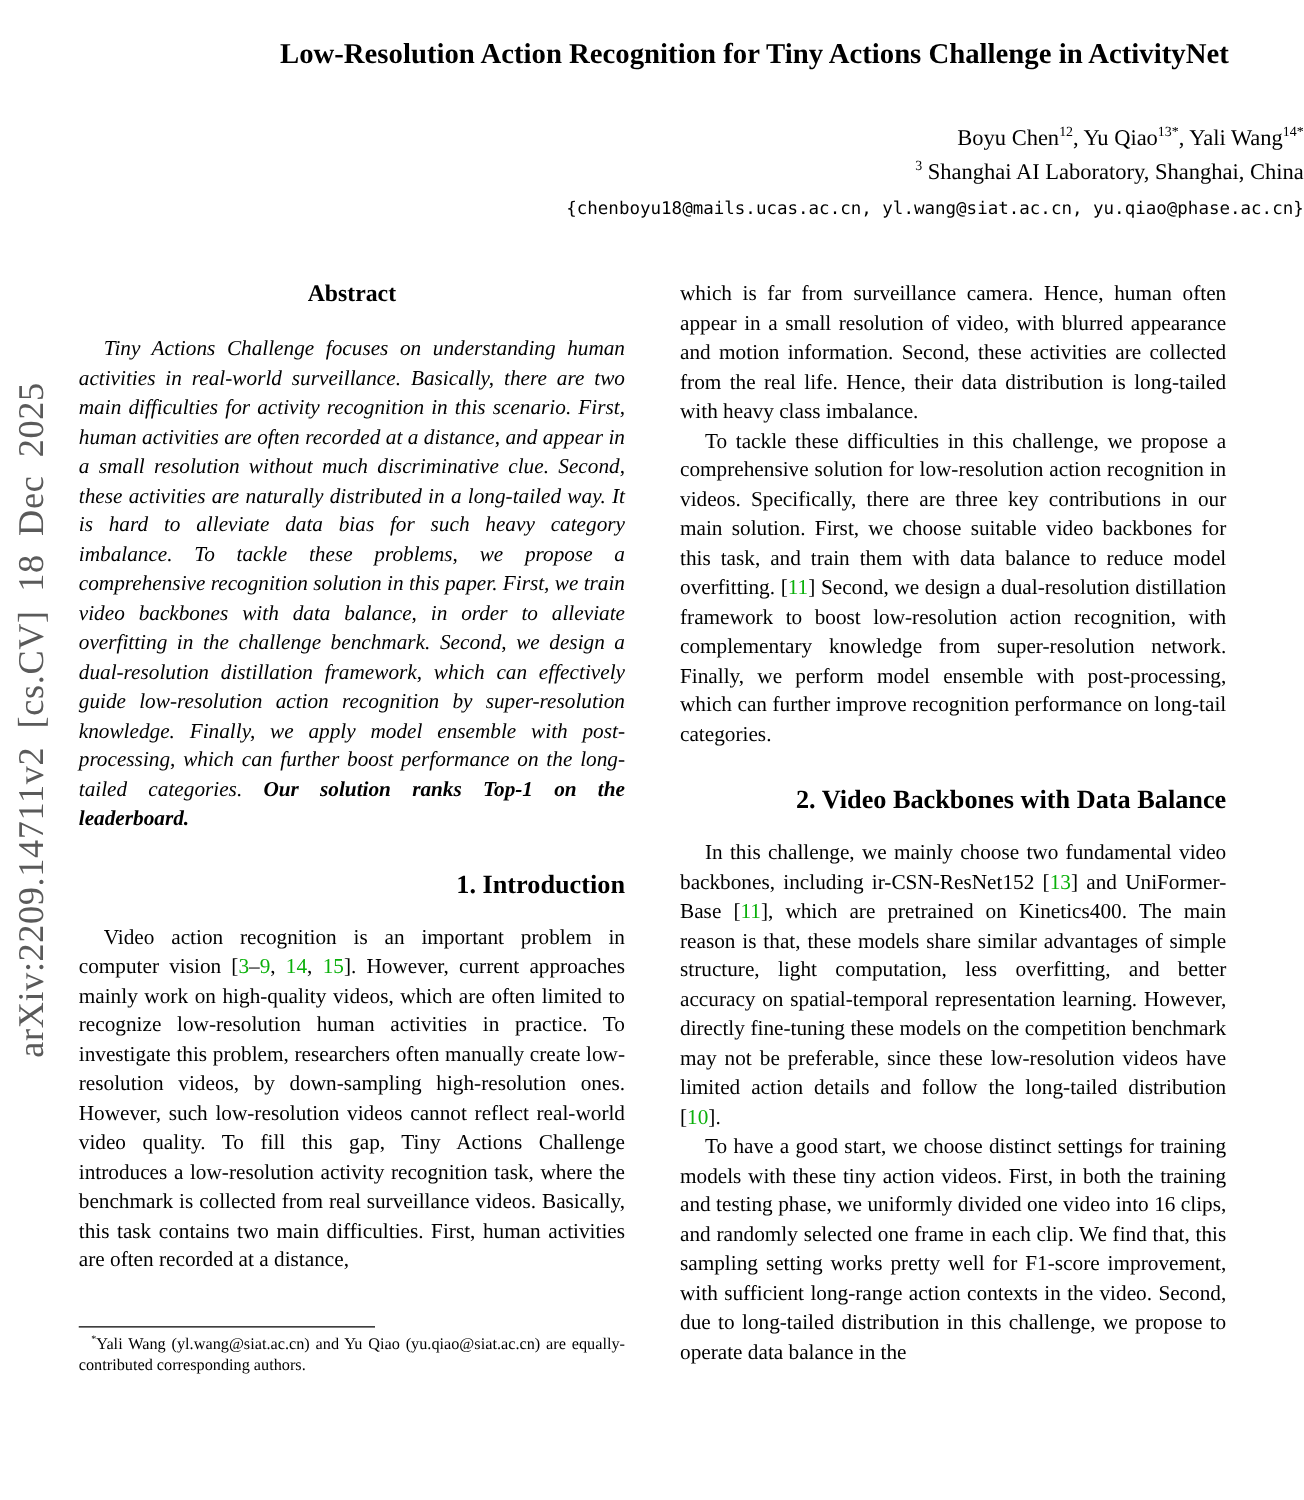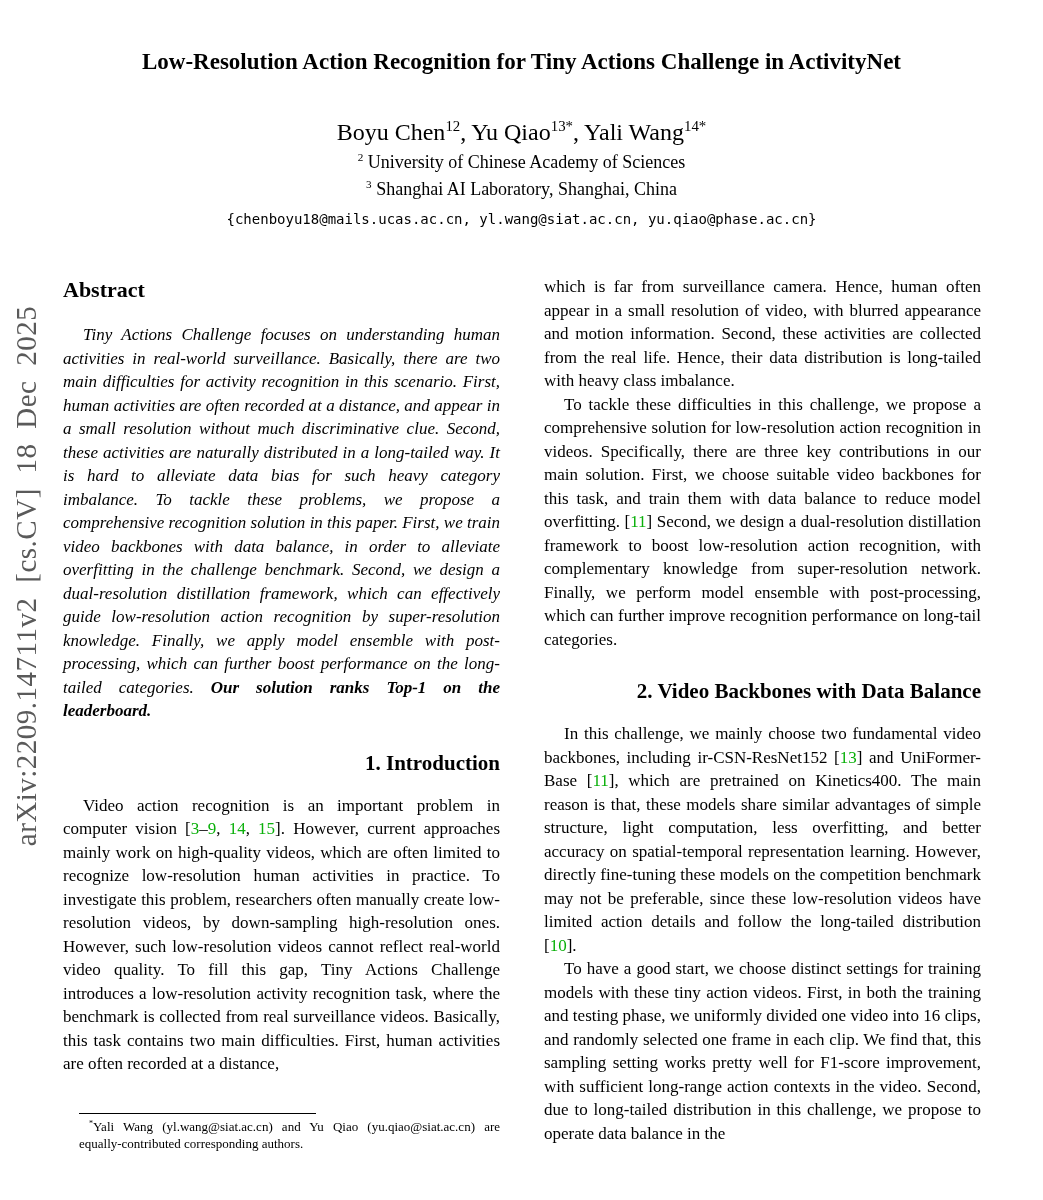--- a/index.html
+++ b/index.html
@@ -17,26 +17,26 @@
   }
   .arxiv-watermark {
     position: absolute;
     top: 576px; left: 26px;
     transform: translate(-50%, -50%) rotate(-90deg);
     white-space: nowrap;
     font-size: 29px;
     word-spacing: 7px;
     letter-spacing: 0.5px;
   }
-  .header { text-align: center; padding-top: 12px; margin-top: 35px; }
+  .header { text-align: right; padding-top: 28px; }
   .title {
     font-size: 23px; font-weight: 700;
     margin: 0 60px; line-height: 30px;
   }
-  .authors { font-size: 24px; margin-top: 42px; }
+  .authors { font-size: 18px; margin-top: 42px; }
   .affiliations { margin-top: 3px; }
   .affil { font-size: 18px; line-height: 27px; }
   .emails {
     font-family: "DejaVu Sans Mono", monospace;
     font-size: 14px; margin-top: 8px;
   }
   sup { font-size: 62%; line-height: 0; }
   .columns {
     display: flex; gap: 44px;
     margin: 48px 62px 0 63px;
@@ -44,46 +44,45 @@
   }
   .col { flex: 1; min-width: 0; display: flex; flex-direction: column; }
   .para {
     font-size: 17px; line-height: 23.5px;
     text-align: justify; margin: 0;
   }
   .para.indent { text-indent: 20px; }
   .italic { font-style: italic; }
   .bold { font-weight: 700; }
   .abstract-heading {
-    font-size: 22px; font-weight: 700;
-    text-align: left; margin: 2px 0 20px 0;
+    font-size: 19px; font-weight: 700;
+    text-align: center; margin: 2px 0 20px 0;
   }
   .section-heading {
     font-size: 21px; font-weight: 700;
     margin: 28px 0 18px 0; text-align: right;
   }
-  .footnote { margin-top: auto; padding-top: 8px; margin-left: 16px; }
+  .footnote { margin-top: auto; padding-top: 8px; }
   .footnote-rule { width: 237px; border-top: 1px solid #000; margin-bottom: 5px; }
   .footnote-text {
     font-size: 13px; line-height: 16.5px;
     margin: 0; text-align: justify; text-indent: 10px;
   }
 </style>
 </head>
 <body>
 
 <div class="page">
 
   <div class="arxiv-watermark" style="color: rgb(90, 90, 90);">arXiv:2209.14711v2 [cs.CV] 18 Dec 2025</div>
 
   <header class="header">
     <h1 class="title">Low-Resolution Action Recognition for Tiny Actions Challenge in ActivityNet</h1>
     <div class="authors"><span>Boyu Chen</span><sup>12</sup><span>, Yu Qiao</span><sup>13*</sup><span>, Yali Wang</span><sup>14*</sup></div>
     <div class="affiliations">
-      <div class="affil"><sup>2</sup><span> University of Chinese Academy of Sciences</span></div>
       <div class="affil"><sup>3</sup><span> Shanghai AI Laboratory, Shanghai, China</span></div>
     </div>
     <div class="emails">{chenboyu18@mails.ucas.ac.cn, yl.wang@siat.ac.cn, yu.qiao@phase.ac.cn}</div>
   </header>
 
   <div class="columns">
 
     <div class="col left">
       <h2 class="abstract-heading">Abstract</h2>
       <p class="para italic indent"><span>Tiny Actions Challenge focuses on understanding human activities in real-world surveillance. Basically, there are two main difficulties for activity recognition in this scenario. First, human activities are often recorded at a distance, and appear in a small resolution without much discriminative clue. Second, these activities are naturally distributed in a long-tailed way. It is hard to alleviate data bias for such heavy category imbalance. To tackle these problems, we propose a comprehensive recognition solution in this paper. First, we train video backbones with data balance, in order to alleviate overfitting in the challenge benchmark. Second, we design a dual-resolution distillation framework, which can effectively guide low-resolution action recognition by super-resolution knowledge. Finally, we apply model ensemble with post-processing, which can further boost performance on the long-tailed categories. </span><span class="bold">Our solution ranks Top-1 on the leaderboard.</span></p>

